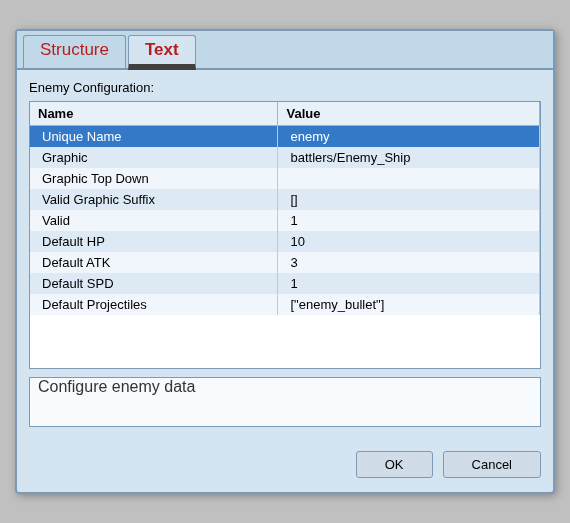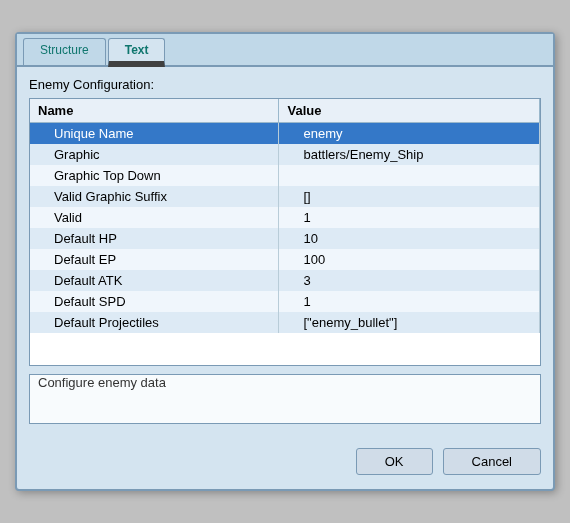--- a/index.html
+++ b/index.html
@@ -29,22 +29,22 @@
       padding-left: 6px;
       gap: 2px;
     }
     .tab {
       padding: 4px 16px;
       border: 1px solid #7a9ab5;
       border-bottom: none;
       background: #c0d8e8;
       cursor: pointer;
       border-radius: 3px 3px 0 0;
-      font-size: 12px;
-      color: #0f766e;
+      font-size: 17px;
+      color: #b91c1c;
     }
     .tab.active {
       background: #d4e4f0;
       border-bottom: 6px solid #404040;
       font-weight: bold;
       margin-bottom: -2px;
       z-index: 1;
     }
     .content {
       padding: 10px 12px 10px 12px;
@@ -100,31 +100,31 @@
       background: #f0f6fc;
     }
     tbody tr:nth-child(even) {
       background: #ddeaf5;
     }
     tbody tr.selected {
       background: #3478c8;
       color: #fff;
     }
     tbody tr td {
-      padding: 3px 24px;
+      padding: 3px 12px;
       border-right: 1px solid #b8ccd8;
       font-size: 13px;
     }
     .description-box {
       border: 1px solid #7a9ab5;
       background: #f8fbfd;
       margin-top: 8px;
       padding: 0 8px;
       min-height: 50px;
-      font-size: 13px;
+      font-size: 16px;
       color: #333;
     }
     .button-row {
       display: flex;
       justify-content: flex-end;
       gap: 10px;
       margin-top: 12px;
       padding-bottom: 4px;
     }
     .btn {
@@ -176,24 +176,20 @@
               </tr>
               <tr>
                 <td>Valid</td>
                 <td>1</td>
               </tr>
               <tr>
                 <td>Default HP</td>
                 <td>10</td>
               </tr>
               <tr>
-                <td>Default EP</td>
-                <td>100</td>
-              </tr>
-              <tr>
                 <td>Default ATK</td>
                 <td>3</td>
               </tr>
               <tr>
                 <td>Default SPD</td>
                 <td>1</td>
               </tr>
               <tr>
                 <td>Default Projectiles</td>
                 <td>["enemy_bullet"]</td>

